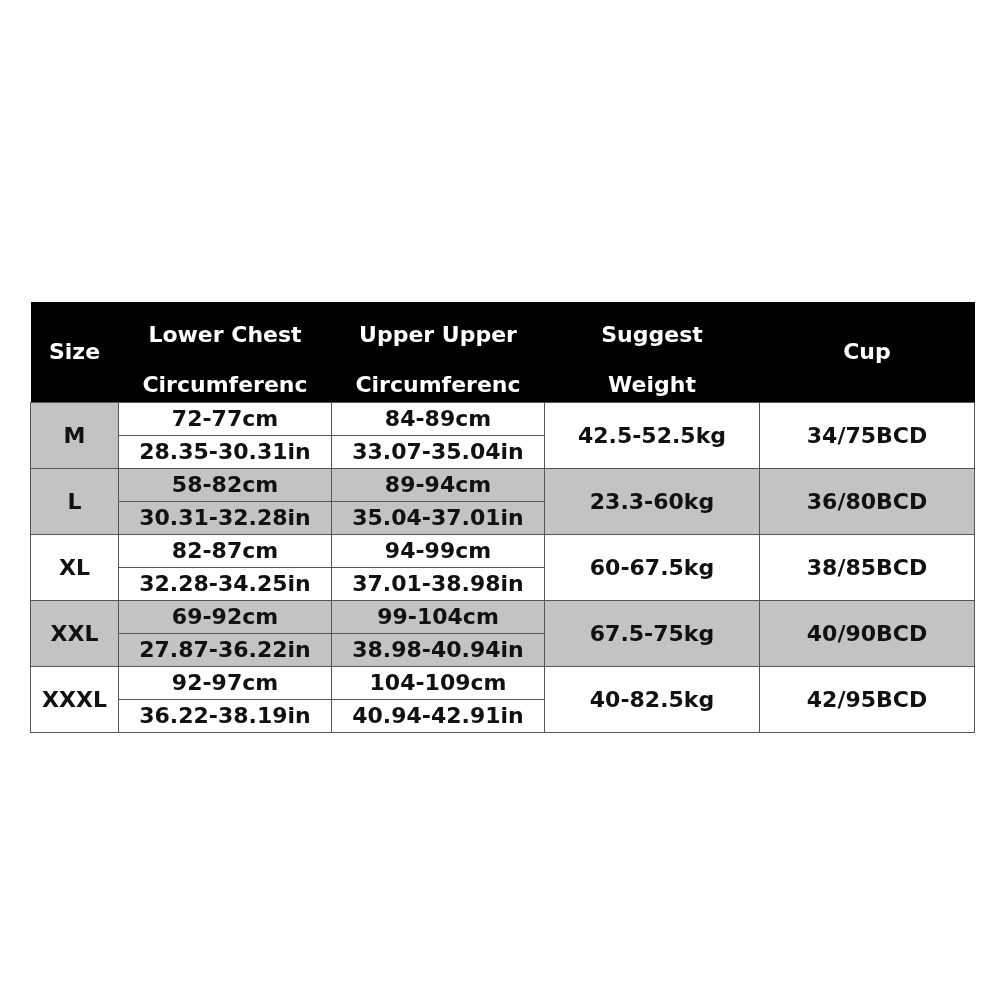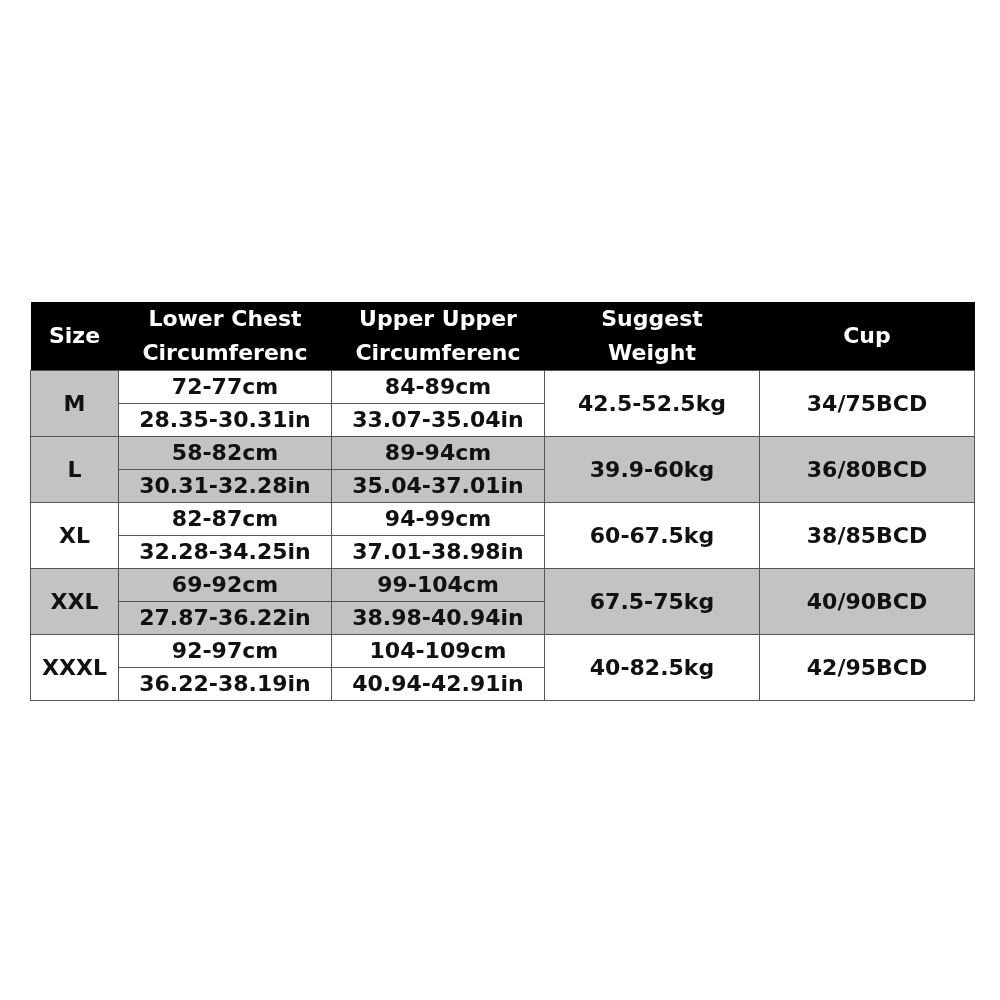--- a/index.html
+++ b/index.html
@@ -15,21 +15,21 @@
       text-align: center; padding: 0; height: 68px; font-weight: bold;
     }
     .size-table td {
       border: 1px solid #555; text-align: center; padding: 0; font-size: 22px;
       height: 32px; line-height: 32px; white-space: nowrap; overflow: hidden;
     }
     .size-table td.size-cell { font-size: 22px; }
     tr.gray td { background: #c3c3c3; }
     tr.white td { background: #ffffff; }
     td.gray-size { background: #c3c3c3 !important; }
-    .hl { display:block; }
+    .hl { display:block;margin-top:16px; }
   </style>
 </head>
 <body>
 
 <table class="size-table">
   <colgroup>
     <col style="width:88px">
       <col style="width:213px">
       <col style="width:213px">
       <col style="width:215px">
@@ -64,21 +64,21 @@
     </tr>
     <tr class="white">
       <td>28.35-30.31in</td>
       <td>33.07-35.04in</td>
     </tr>
 
     <tr class="gray">
       <td rowspan="2" class="size-cell">L</td>
       <td>58-82cm</td>
       <td>89-94cm</td>
-      <td rowspan="2">39.9-60kg</td>
+      <td rowspan="2">23.3-60kg</td>
       <td rowspan="2">36/80BCD</td>
     </tr>
     <tr class="gray">
       <td>30.31-32.28in</td>
       <td>35.04-37.01in</td>
     </tr>
 
     <tr class="white">
       <td rowspan="2" class="size-cell">XL</td>
       <td>82-87cm</td>

